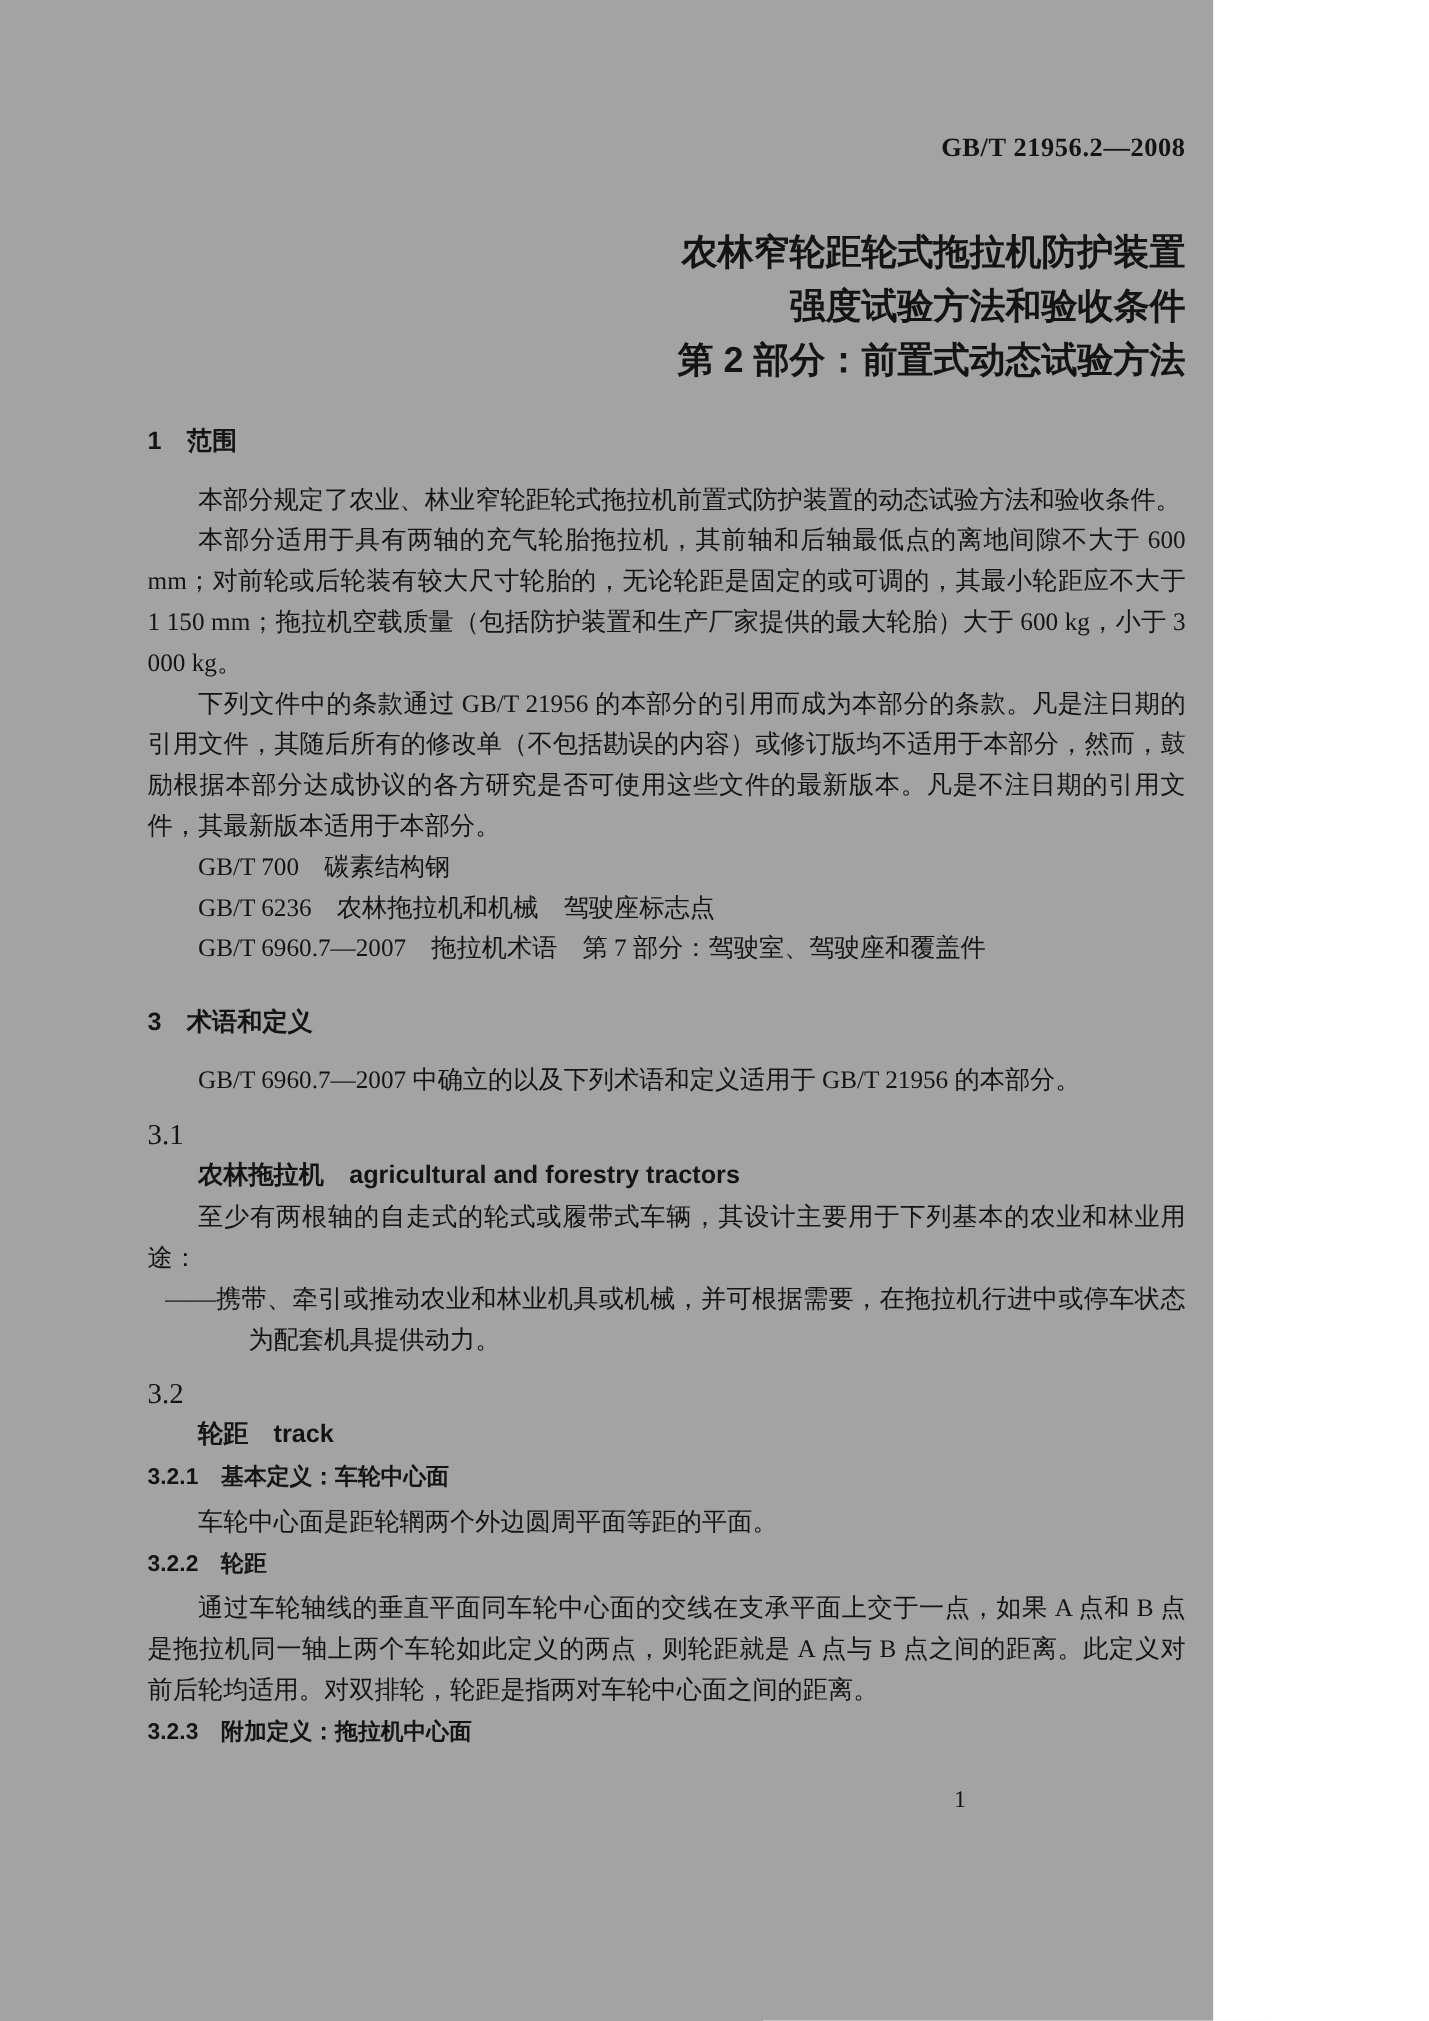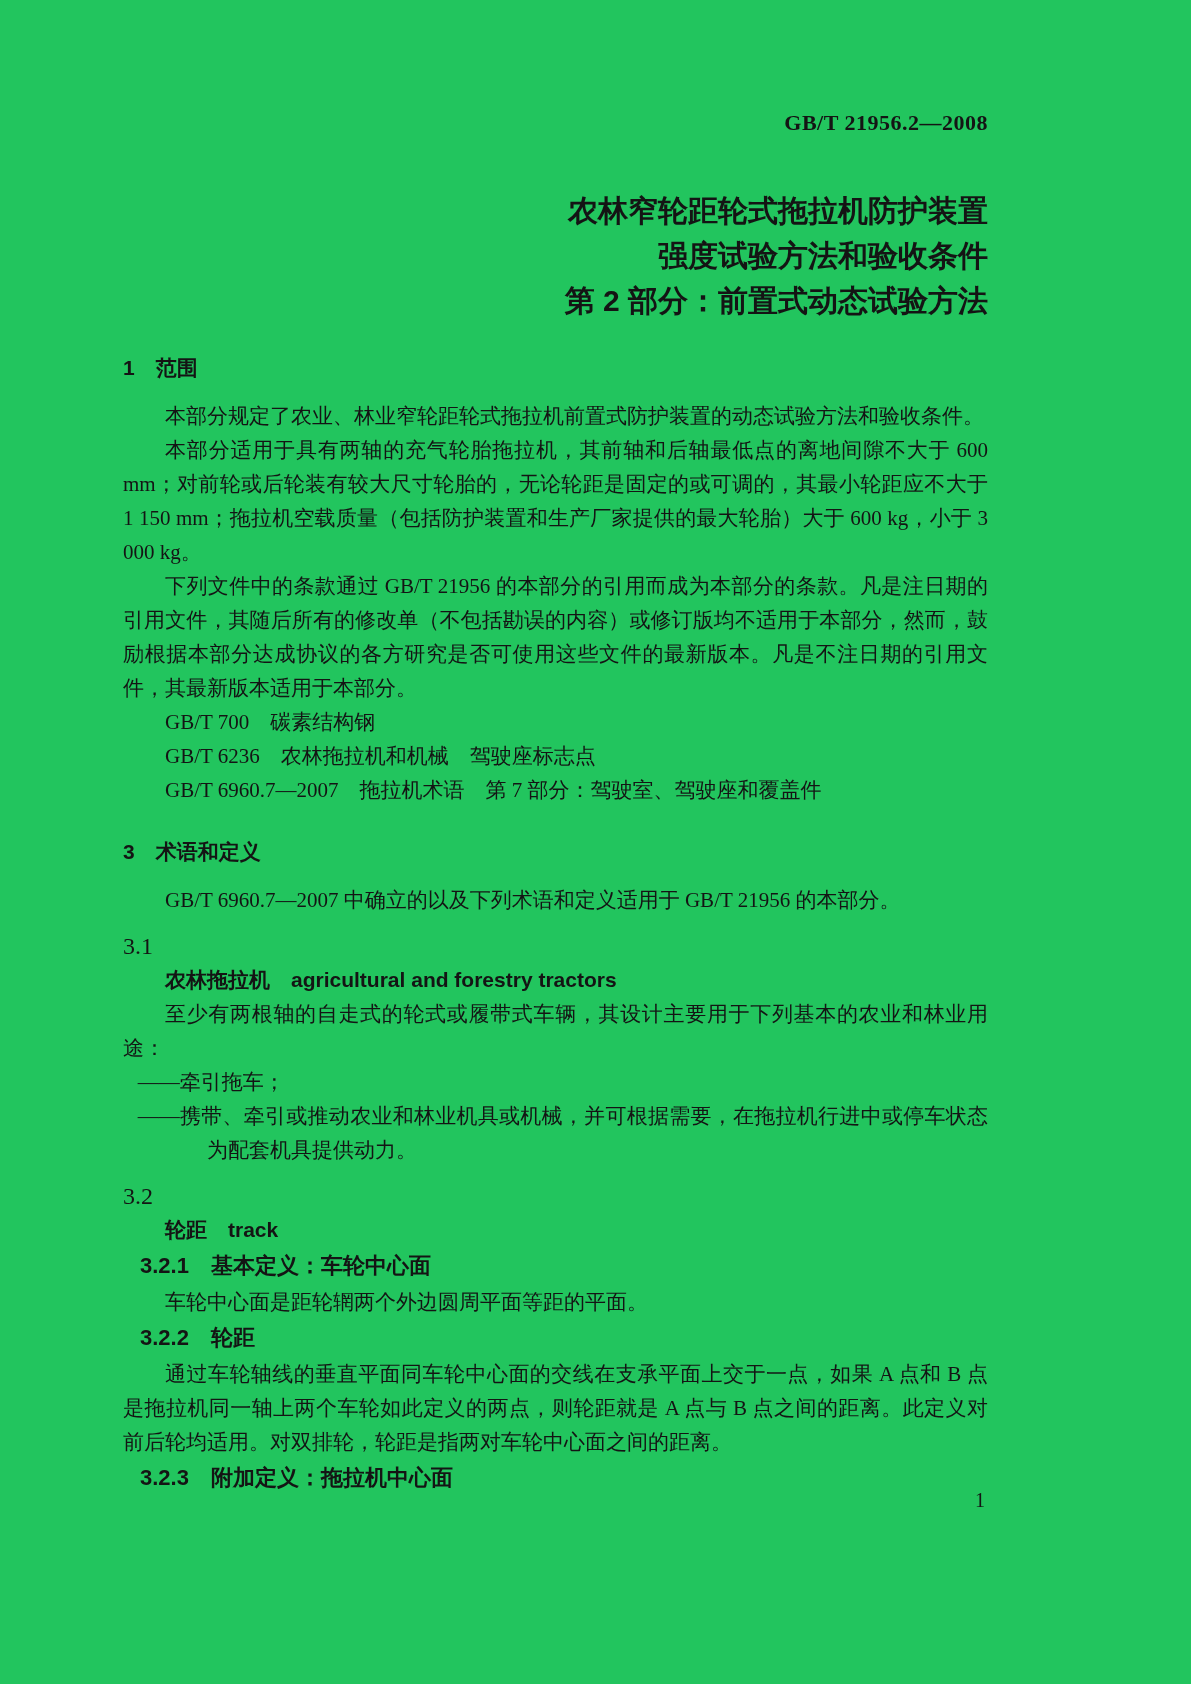--- a/index.html
+++ b/index.html
@@ -2,23 +2,23 @@
 <html><head>
 <meta charset="utf-8">
 <style>
   html, body {
     margin: 0;
     padding: 0;
     background: #ffffff;
   }
   .page {
     position: relative;
-    width: 1191px;
+    width: 1011px;
     height: 1684px;
-    background: #22c55e;
+    background: #a3a3a3;
     overflow: hidden;
     color: #141414;
     font-family: "Liberation Serif", "DejaVu Serif", serif;
   }
   .content {
     position: absolute;
     left: 123px;
     top: 0;
     width: 865px;
   }
@@ -41,23 +41,23 @@
   .h1 {
     margin: 28px 0 14px;
     font-family: "Liberation Sans", "DejaVu Sans", sans-serif;
     font-weight: 700;
     font-size: 21px;
     line-height: 34px;
   }
   .h2 {
     font-family: "Liberation Sans", "DejaVu Sans", sans-serif;
     font-weight: 700;
-    font-size: 22px;
+    font-size: 19px;
     line-height: 34px;
-    margin: 2px 17px;
+    margin: 2px 0;
   }
   .p {
     font-size: 21px;
     line-height: 34px;
     text-align: justify;
     text-indent: 2em;
   }
   .ref {
     font-size: 21px;
     line-height: 34px;
@@ -111,21 +111,20 @@
     <div class="ref">GB/T 700　碳素结构钢</div>
     <div class="ref">GB/T 6236　农林拖拉机和机械　驾驶座标志点</div>
     <div class="ref">GB/T 6960.7—2007　拖拉机术语　第 7 部分：驾驶室、驾驶座和覆盖件</div>
 
     <div class="h1">3　术语和定义</div>
     <div class="p">GB/T 6960.7—2007 中确立的以及下列术语和定义适用于 GB/T 21956 的本部分。</div>
 
     <div class="num">3.1</div>
     <div class="term">农林拖拉机　agricultural and forestry tractors</div>
     <div class="p">至少有两根轴的自走式的轮式或履带式车辆，其设计主要用于下列基本的农业和林业用途：</div>
-    <div class="dash">——牵引拖车；</div>
     <div class="dash">——携带、牵引或推动农业和林业机具或机械，并可根据需要，在拖拉机行进中或停车状态为配套机具提供动力。</div>
 
     <div class="num">3.2</div>
     <div class="term">轮距　track</div>
 
     <div class="h2">3.2.1　基本定义：车轮中心面</div>
     <div class="p">车轮中心面是距轮辋两个外边圆周平面等距的平面。</div>
 
     <div class="h2">3.2.2　轮距</div>
     <div class="p">通过车轮轴线的垂直平面同车轮中心面的交线在支承平面上交于一点，如果 A 点和 B 点是拖拉机同一轴上两个车轮如此定义的两点，则轮距就是 A 点与 B 点之间的距离。此定义对前后轮均适用。对双排轮，轮距是指两对车轮中心面之间的距离。</div>

